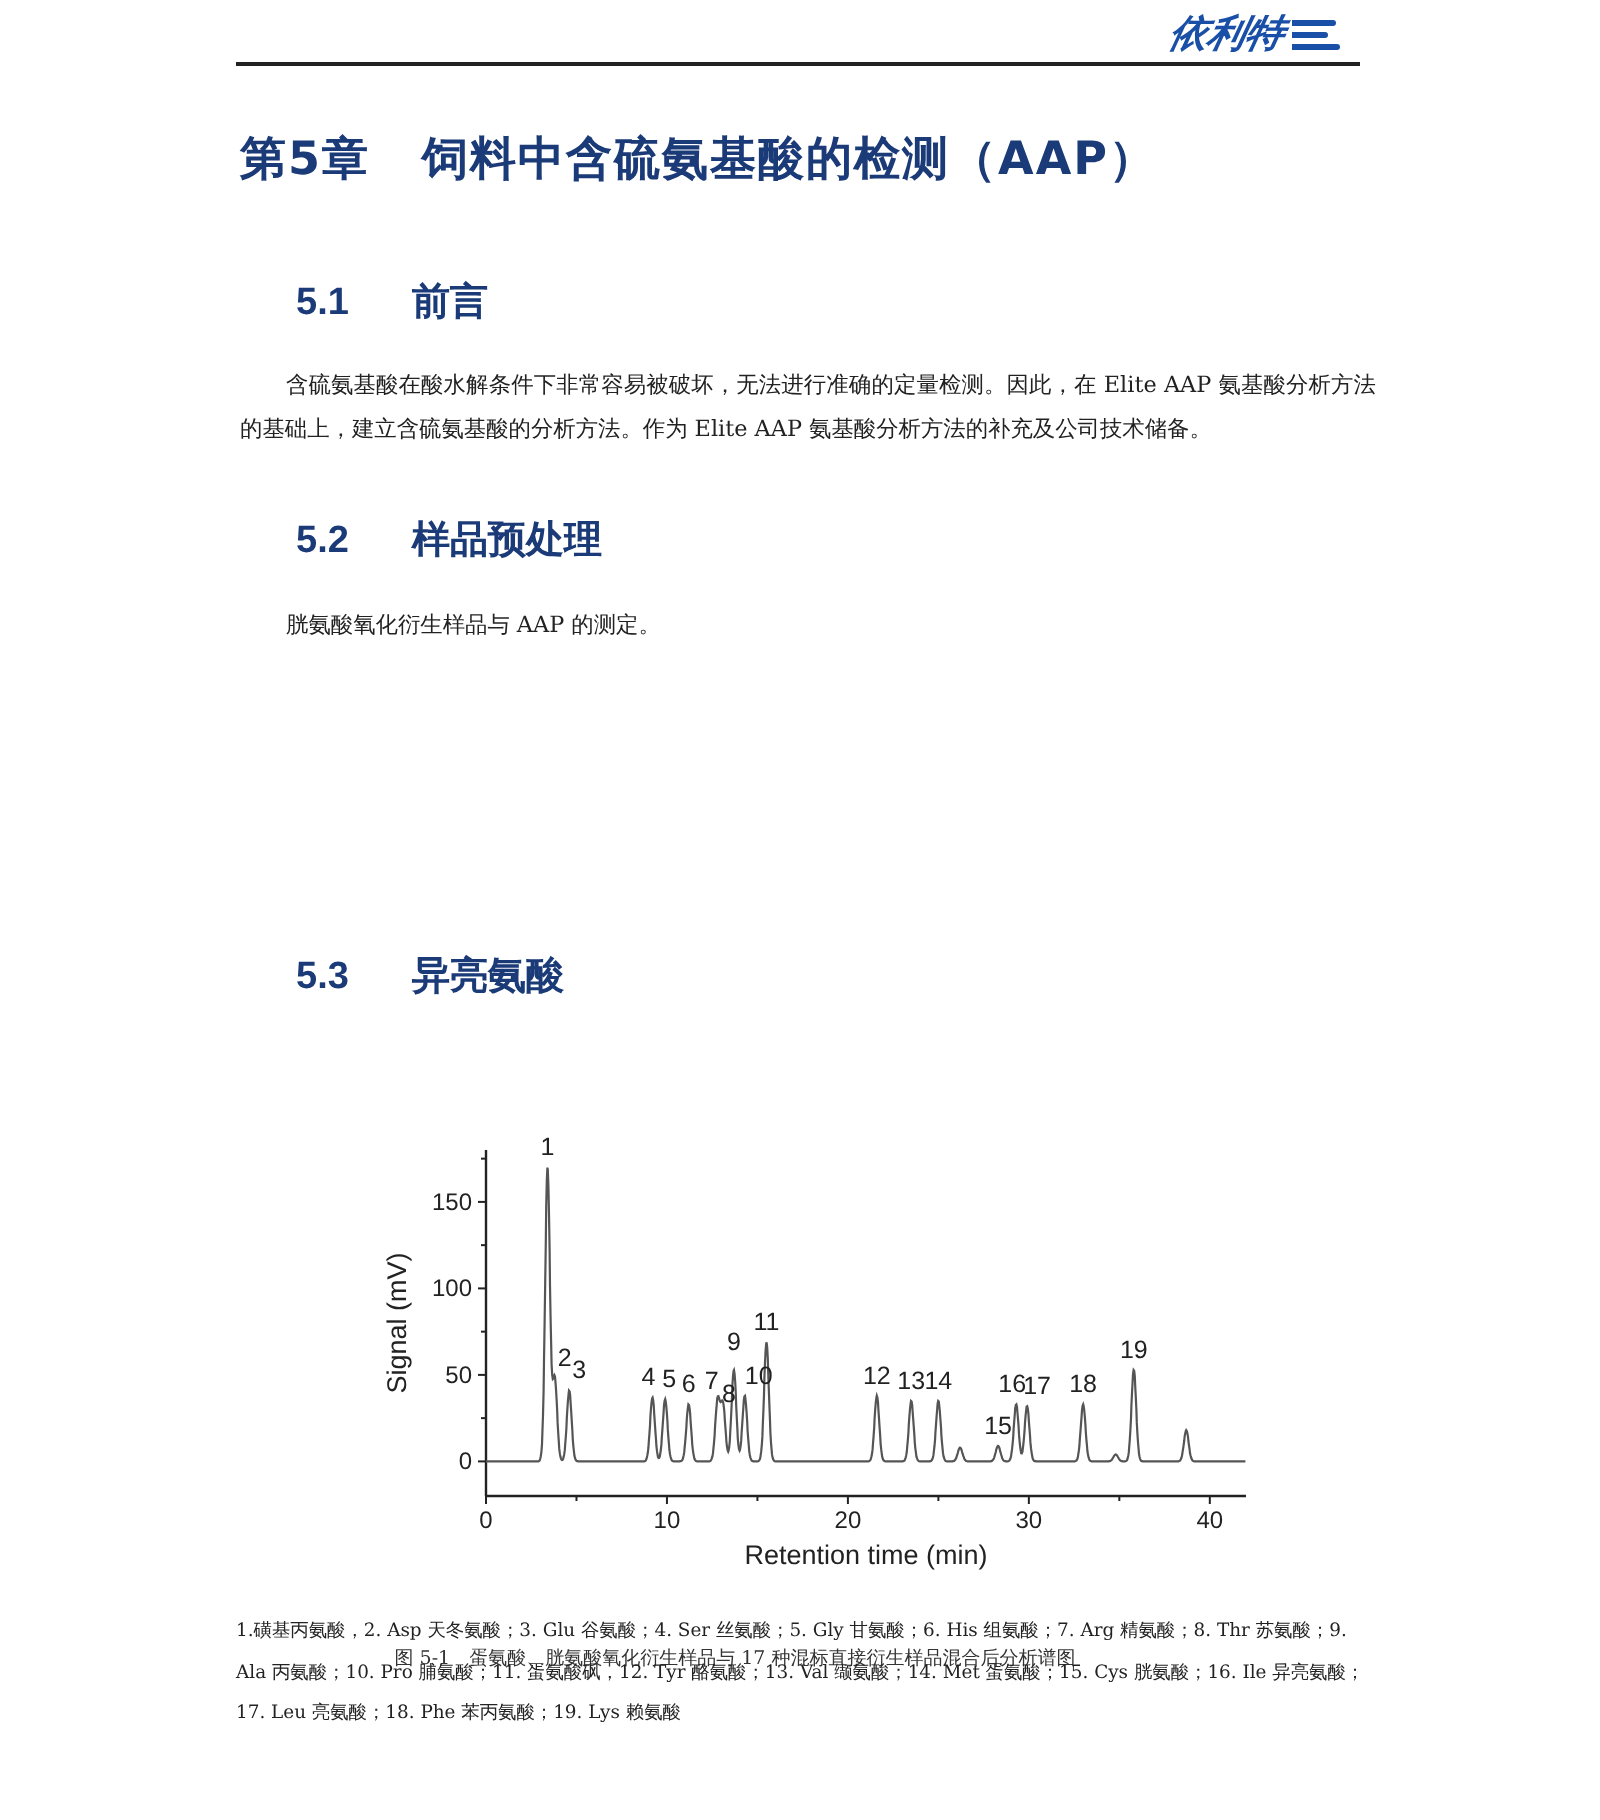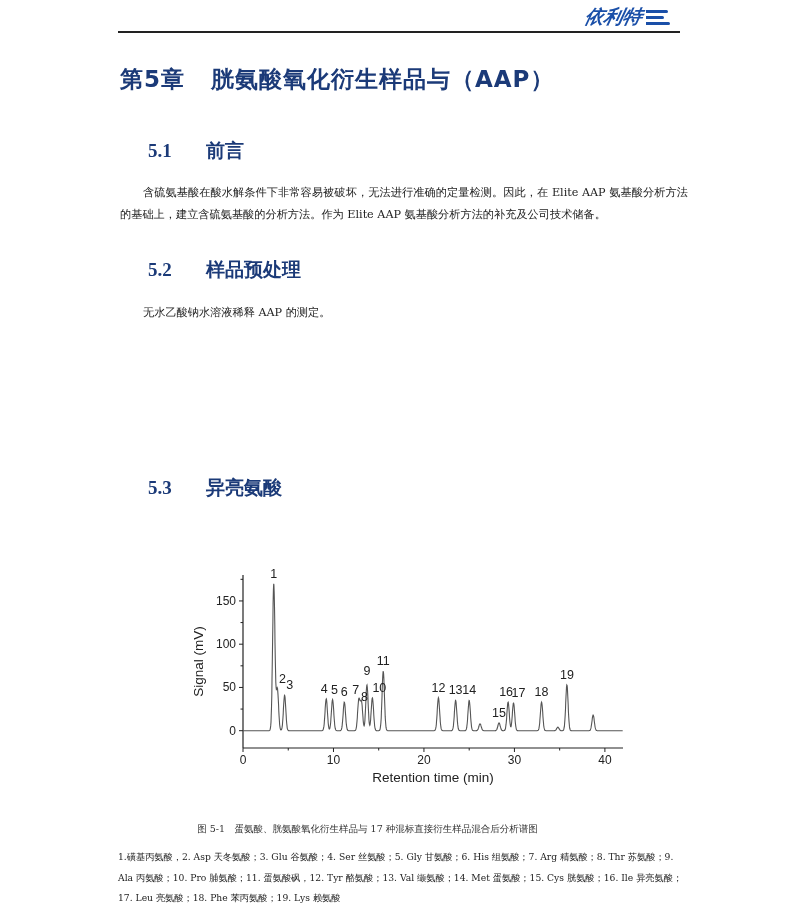--- a/index.html
+++ b/index.html
@@ -8,57 +8,57 @@
   .header-rule { position:absolute; left:118px; top:31px; width:562px; height:1.5px; background:#222; }
   .logo { position:absolute; left:585px; top:4px; height:26px; display:flex; align-items:center; }
   .logo-text { font-family:"DejaVu Sans","Liberation Sans",sans-serif; font-weight:bold; font-style:italic;
                color:#1a4fa8; font-size:19px; letter-spacing:0px; transform:skewX(-12deg); }
   .logo-bars { margin-left:4px; width:24px; height:17px; position:relative; }
   .logo-bars span { position:absolute; left:0; height:3px; background:#1a4fa8; border-radius:0 3px 3px 0; }
   .chapter-title { position:absolute; left:120px; top:64px; font-size:23px; font-weight:bold; color:#1b3a78;
                    font-family:"DejaVu Sans","Liberation Sans",sans-serif; letter-spacing:1px; white-space:nowrap; }
   .chapter-title .gap { display:inline-block; width:26px; }
   .section-head { position:absolute; left:148px; font-size:19px; font-weight:bold; color:#1b3a78;
-                  font-family:Liberation Serif, serif; white-space:nowrap; }
+                  font-family:Liberation Sans, sans-serif; white-space:nowrap; }
   .section-head .num { display:inline-block; width:58px; }
   .para { position:absolute; left:118px; width:572px; font-size:11.2px; line-height:22px; color:#222; }
   .para p { margin:2px; text-indent:23px; text-align:justify; }
   .chart { position:absolute; left:180px; top:550px; width:470px; height:240px; }
   .caption { position:absolute; left:0; width:735px; text-align:center; top:823px; font-size:9.5px; color:#333; }
-  .legend { position:absolute; left:118px; top:847px; width:572px; font-size:9.2px; line-height:20.5px; color:#222; }
+  .legend { position:absolute; left:118px; top:806px; width:572px; font-size:9.2px; line-height:20.5px; color:#222; }
 </style>
 </head>
 <body>
 
 <div class="logo">
   <span class="logo-text">依利特</span>
   <span class="logo-bars">
     <span style="top:1px;width:22px;"></span>
     <span style="top:7px;width:18px;"></span>
     <span style="top:13px;width:24px;"></span>
   </span>
 </div>
 <div class="header-rule"></div>
 
 <div class="chapter-title">
-  <span>第5章</span><span class="gap"></span><span>胱氨酸氧化衍生样品与（AAP）</span>
+  <span>第5章</span><span class="gap"></span><span>饲料中含硫氨基酸的检测（AAP）</span>
 </div>
 
 <div class="section-head" style="top:138px;">
   <span class="num">5.1</span><span>前言</span>
 </div>
 <div class="para" style="top:180px;">
   <p>含硫氨基酸在酸水解条件下非常容易被破坏，无法进行准确的定量检测。因此，在 Elite AAP 氨基酸分析方法的基础上，建立含硫氨基酸的分析方法。作为 Elite AAP 氨基酸分析方法的补充及公司技术储备。</p>
 </div>
 
 <div class="section-head" style="top:257px;">
   <span class="num">5.2</span><span>样品预处理</span>
 </div>
 <div class="para" style="top:300px;">
-  <p>无水乙酸钠水溶液稀释 AAP 的测定。</p>
+  <p>胱氨酸氧化衍生样品与 AAP 的测定。</p>
 </div>
 
 <div class="section-head" style="top:475px;">
   <span class="num">5.3</span><span>异亮氨酸</span>
 </div>
 
 <div class="chart">
   <svg id="chart-svg" width="470" height="240" xmlns="http://www.w3.org/2000/svg">
       <line x1="63" y1="25" x2="63" y2="198" stroke="#222" stroke-width="1.2"></line>
       <line x1="63" y1="198" x2="443" y2="198" stroke="#222" stroke-width="1.2"></line>

